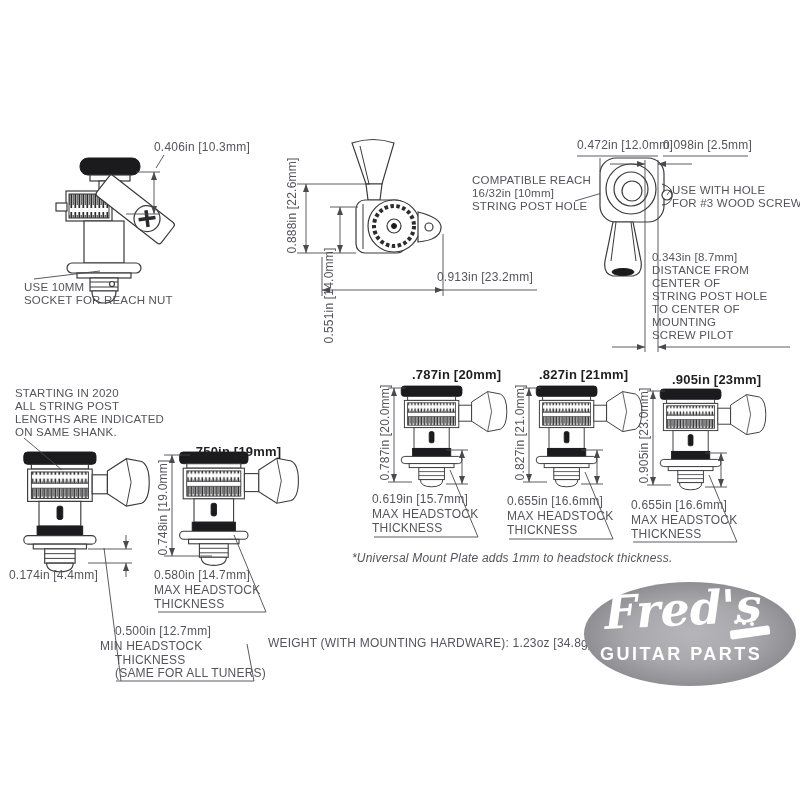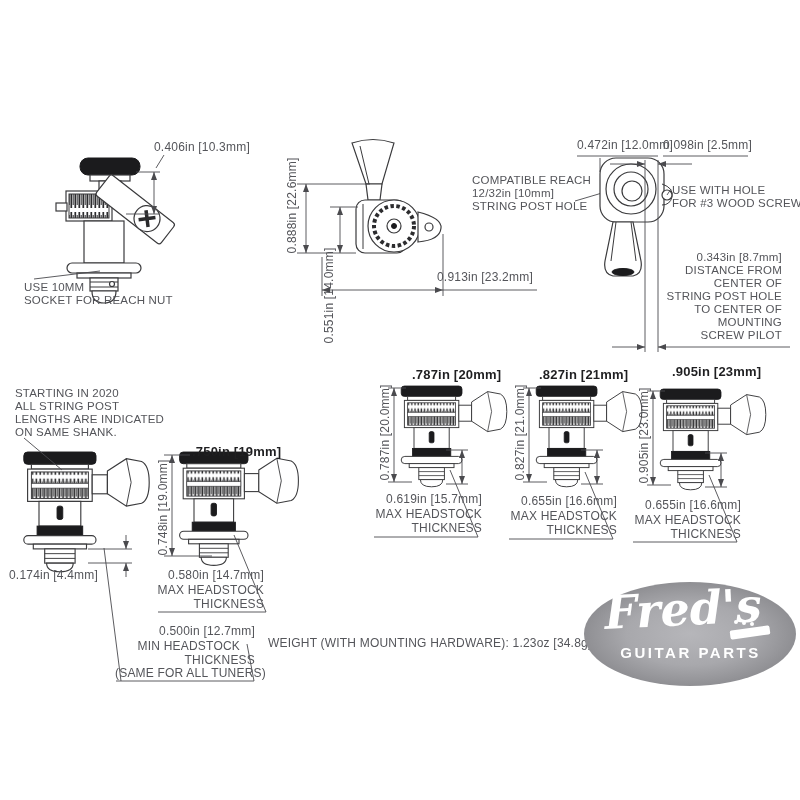--- a/index.html
+++ b/index.html
@@ -2,31 +2,31 @@
 <html><head>
 <meta charset="utf-8">
 <style>
   html,body{margin:0;padding:0;background:#fff;}
   .canvas{position:relative;width:800px;height:800px;background:#ffffff;overflow:hidden;
           font-family:"Liberation Sans",sans-serif;}
   svg.draw{position:absolute;left:0;top:0;}
   .lbl{position:absolute;color:#54555a;font-size:12px;line-height:13px;letter-spacing:.2px;white-space:nowrap;}
   .md{font-size:11.5px;line-height:13px;}
   .hd{color:#1f1f21;font-weight:bold;font-size:13px;letter-spacing:.2px;}
-  .ctr{text-align:right;white-space:nowrap;}
+  .ctr{text-align:left;white-space:nowrap;}
   .rot{transform:rotate(-90deg);text-align:center;}
   .it{font-style:italic;}
   
   .logo{position:absolute;left:584px;top:582px;width:212px;height:104px;border-radius:50%;
         background:radial-gradient(closest-side,#b6b6ba,#a8a8ac 60%,#8f8f93 100%);}
   .logo-name{position:absolute;left:0;right:14px;top:2px;text-align:center;color:#fff;
              font-family:"DejaVu Serif",serif;font-style:italic;font-weight:bold;
              font-size:46px;line-height:50px;transform:rotate(-3deg);}
-  .logo-sub{position:absolute;left:1px;right:0;top:62px;text-align:center;color:#fff;
-            font-weight:bold;font-size:15px;letter-spacing:2.5px;}
+  .logo-sub{position:absolute;left:16px;right:0;top:62px;color:#fff;
+            font-weight:bold;font-size:18px;letter-spacing:2.5px;}
   .logo-headstock{position:absolute;right:26px;top:46px;width:40px;height:9px;background:#fff;
                   border-radius:2px;transform:rotate(-8deg);}
   .logo-dots{position:absolute;right:58px;top:38px;width:4px;height:4px;border-radius:50%;background:#fff;
              box-shadow:8px 1px 0 #fff,16px 2px 0 #fff;}
 </style>
 </head>
 <body>
 
 <div class="canvas">
 
@@ -206,21 +206,21 @@
   </svg>
 
   <div class="lbl" style="left:154px;top:141px">0.406in [10.3mm]</div>
   <div class="lbl md" style="left:24px;top:281px">USE 10MM</div>
   <div class="lbl md" style="left:24px;top:294px">SOCKET FOR REACH NUT</div>
 
   <div class="lbl rot" style="left:237px;top:199px;width:110px">0.888in [22.6mm]</div>
   <div class="lbl rot" style="left:274px;top:289px;width:110px">0.551in [14.0mm]</div>
   <div class="lbl" style="left:437px;top:271px">0.913in [23.2mm]</div>
   <div class="lbl md" style="left:472px;top:174px">COMPATIBLE REACH</div>
-  <div class="lbl md" style="left:472px;top:187px">12/32in [10mm]</div>
+  <div class="lbl md" style="left:472px;top:187px">16/32in [10mm]</div>
   <div class="lbl md" style="left:472px;top:200px">STRING POST HOLE</div>
 
   <div class="lbl" style="left:577px;top:139px">0.472in [12.0mm]</div>
   <div class="lbl" style="left:663px;top:139px">0.098in [2.5mm]</div>
   <div class="lbl md" style="left:672px;top:184px">USE WITH HOLE</div>
   <div class="lbl md" style="left:672px;top:197px">FOR #3 WOOD SCREW</div>
   <div class="lbl md ctr" style="left:652px;top:251px;width:130px">0.343in [8.7mm]</div>
   <div class="lbl md ctr" style="left:652px;top:264px;width:130px">DISTANCE FROM</div>
   <div class="lbl md ctr" style="left:652px;top:277px;width:130px">CENTER OF</div>
   <div class="lbl md ctr" style="left:652px;top:290px;width:130px">STRING POST HOLE</div>
@@ -249,26 +249,27 @@
   <div class="lbl ctr" style="left:372px;top:493px;width:110px">0.619in [15.7mm]</div>
   <div class="lbl ctr" style="left:372px;top:508px;width:110px">MAX HEADSTOCK</div>
   <div class="lbl ctr" style="left:372px;top:522px;width:110px">THICKNESS</div>
 
   <div class="lbl hd" style="left:539px;top:368px">.827in [21mm]</div>
   <div class="lbl rot" style="left:470px;top:426px;width:100px">0.827in [21.0mm]</div>
   <div class="lbl ctr" style="left:507px;top:495px;width:110px">0.655in [16.6mm]</div>
   <div class="lbl ctr" style="left:507px;top:510px;width:110px">MAX HEADSTOCK</div>
   <div class="lbl ctr" style="left:507px;top:524px;width:110px">THICKNESS</div>
 
-  <div class="lbl hd" style="left:672px;top:365px">.905in [23mm]</div>
+  <div class="lbl hd" style="left:672px;top:373px">.905in [23mm]</div>
   <div class="lbl rot" style="left:594px;top:429px;width:100px">0.905in [23.0mm]</div>
   <div class="lbl ctr" style="left:631px;top:499px;width:110px">0.655in [16.6mm]</div>
   <div class="lbl ctr" style="left:631px;top:514px;width:110px">MAX HEADSTOCK</div>
   <div class="lbl ctr" style="left:631px;top:528px;width:110px">THICKNESS</div>
 
+  <div class="lbl it" style="left:352px;top:552px">*Universal Mount Plate adds 1mm to headstock thickness.</div>
   <div class="lbl" style="left:268px;top:637px">WEIGHT (WITH MOUNTING HARDWARE): 1.23oz [34.8g]</div>
 
   <div class="logo">
     <div class="logo-name">Fred's</div>
     <div class="logo-headstock"></div>
     <div class="logo-dots"></div>
     <div class="logo-sub">GUITAR PARTS</div>
   </div>
 
 </div>

